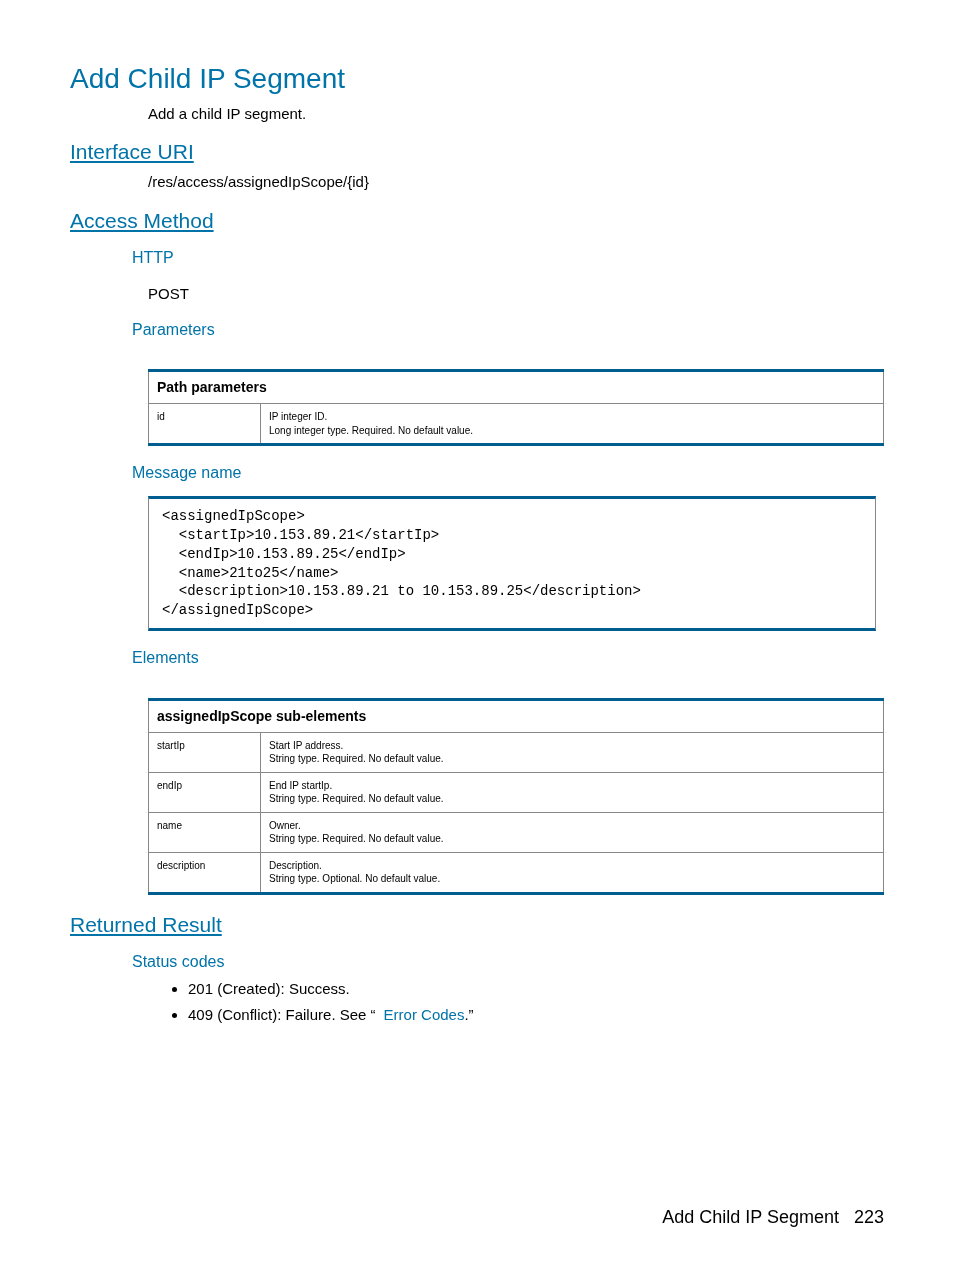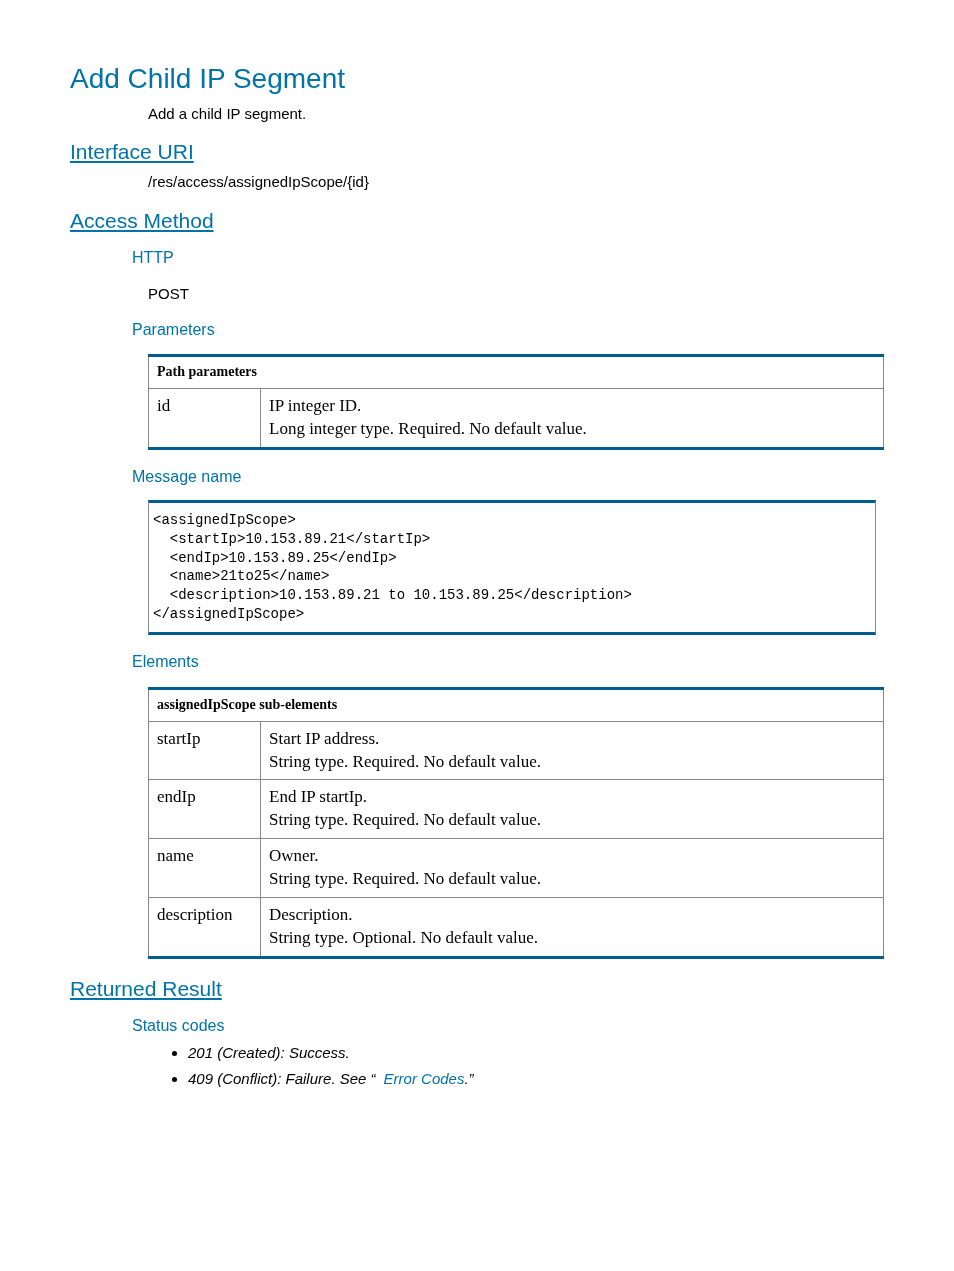--- a/index.html
+++ b/index.html
@@ -36,62 +36,60 @@
     color: #0073a8;
     margin: 12px 0 6px 62px;
   }
   .body-indent {
     margin-left: 78px;
   }
   table {
     border-collapse: collapse;
     width: calc(100% - 78px);
     margin-left: 78px;
-    margin-top: 14px;
+    margin-top: 29px;
     margin-bottom: 16px;
-    font-family: Liberation Serif, serif;
   }
   table th {
     text-align: left;
     font-weight: bold;
     padding: 6px 8px;
     border: 1px solid #888;
     font-size: 14px;
   }
   table td {
     padding: 6px 8px;
     border: 1px solid #888;
     vertical-align: top;
-    font-size: 17px;
+    font-size: 10px;
   }
   table tr:first-child th {
     border-top: 3px solid #005d8f;
   }
   table tr:last-child td {
     border-bottom: 3px solid #005d8f;
   }
   .col-name {
     width: 95px;
   }
   pre.codeblock {
     font-family: "Courier New", monospace;
     font-size: 14px;
     white-space: pre;
     margin: 12px 8px 16px 78px;
-    padding: 8px 4px;
+    padding: 8px 13px;
     border-top: 3px solid #005d8f;
     border-bottom: 3px solid #005d8f;
     border-left: 1px solid #888;
     border-right: 1px solid #888;
     line-height: 1.35;
   }
   ul.status {
     margin: 6px 0 0 78px;
     padding-left: 40px;
-    font-style: italic;
   }
   ul.status li {
     margin-bottom: 6px;
   }
   a.link {
     color: #0073a8;
     text-decoration: none;
     padding-left: 8px;
   }
   .footer {

